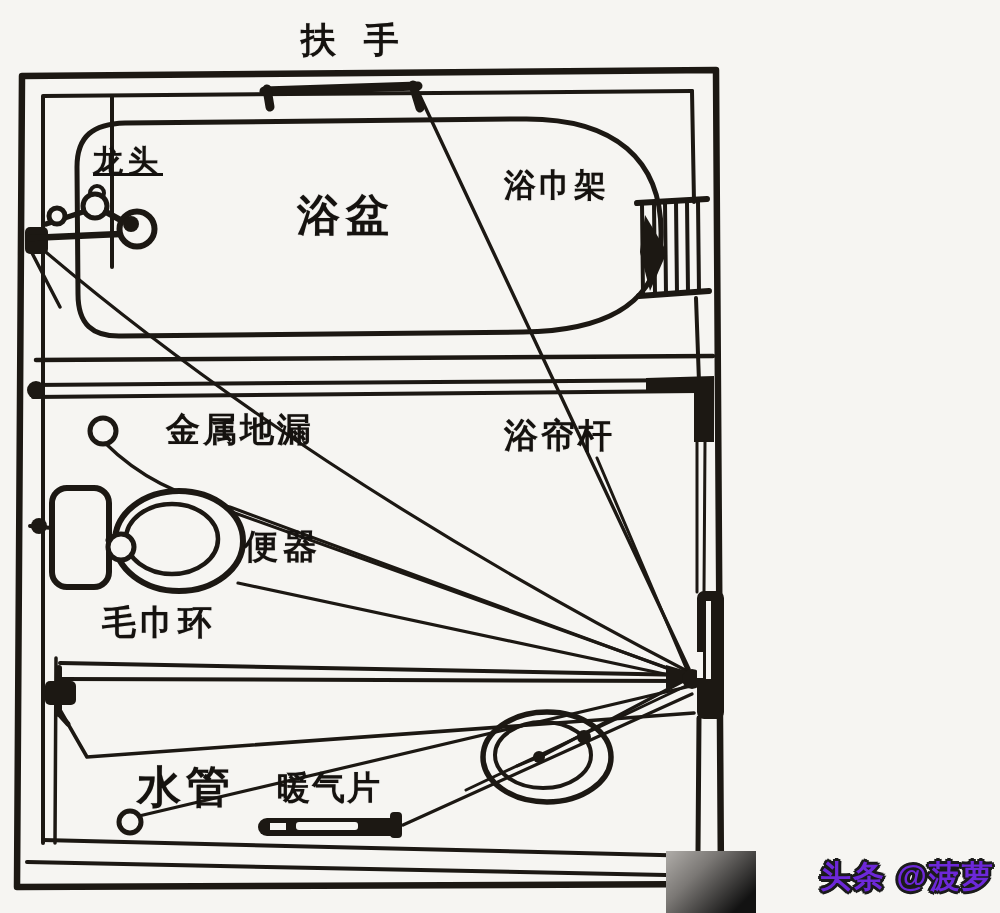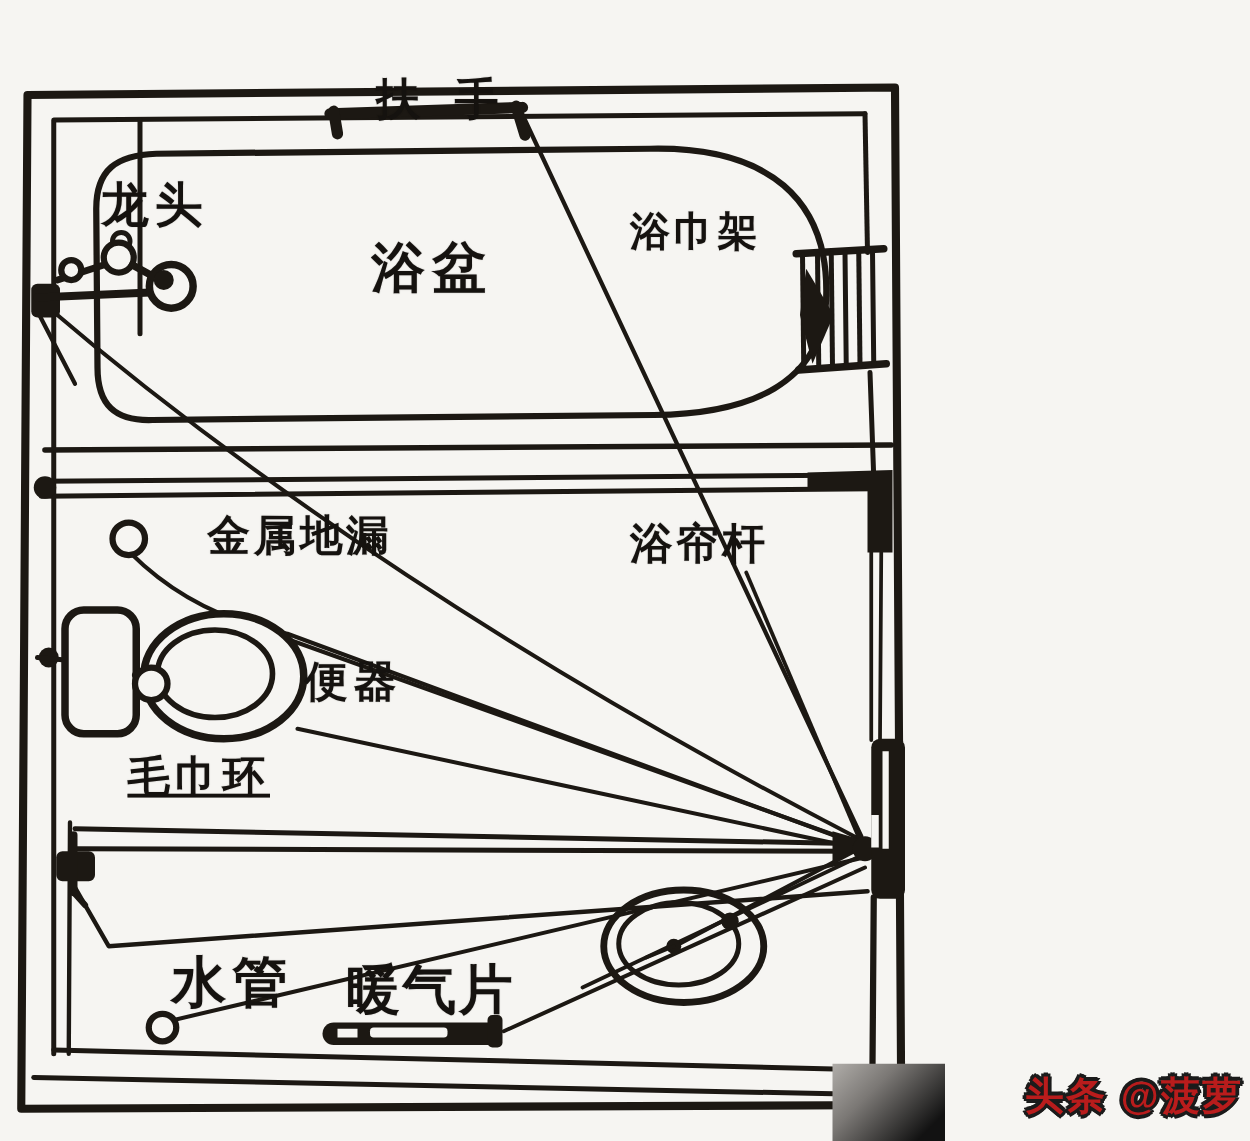--- a/index.html
+++ b/index.html
@@ -7,39 +7,39 @@
     position:relative;width:1000px;height:913px;margin:0 auto;
     background:#f6f5f2;overflow:hidden;
     font-family:"Liberation Sans","DejaVu Sans",sans-serif;
   }
   .stage svg{position:absolute;left:0;top:0;}
   .lb{
     position:absolute;color:#15120f;font-weight:700;white-space:nowrap;
     line-height:1;letter-spacing:5px;font-size:34px;
     text-shadow:0 0 1px rgba(20,16,12,.35);
   }
-  .lb-handrail{left:301px;top:22px;font-size:35px;letter-spacing:9px;margin-top:40px;}
-  .lb-faucet{left:81px;top:146px;font-size:38px;}
+  .lb-handrail{left:301px;top:22px;font-size:35px;letter-spacing:9px;}
+  .lb-faucet{left:93px;top:146px;font-size:30px;text-decoration:underline;}
   .lb-bathtub{left:297px;top:194px;font-size:43px;letter-spacing:6px;}
   .lb-towelrack{left:504px;top:172px;font-size:32px;letter-spacing:3px;font-family:Liberation Mono, monospace;}
   .lb-drain{left:166px;top:412px;font-size:34px;letter-spacing:3px;}
   .lb-curtain{left:504px;top:418px;font-size:34px;letter-spacing:3px;}
   .lb-toilet{left:244px;top:529px;font-size:34px;text-align:center;}
-  .lb-towelring{left:102px;top:605px;font-size:34px;letter-spacing:4px;text-decoration:underline;}
+  .lb-towelring{left:102px;top:605px;font-size:34px;letter-spacing:4px;}
   .lb-box{left:736px;top:649px;font-size:33px;letter-spacing:3px;}
   .lb-waterpipe{left:137px;top:765px;font-size:44px;}
-  .lb-radiator{left:277px;top:771px;font-size:43px;letter-spacing:2px;}
+  .lb-radiator{left:277px;top:771px;font-size:33px;letter-spacing:2px;}
   .lb-washbasin{left:481px;top:803px;font-size:34px;letter-spacing:2px;}
   .wm-block{
     position:absolute;left:666px;top:851px;width:90px;height:62px;
     background:linear-gradient(135deg,#b0ada9 0%,#7b7875 35%,#121212 85%);
   }
   .wm-text{
     position:absolute;left:820px;top:858px;width:172px;
-    font-size:31px;font-weight:700;letter-spacing:2px;color:#b91c1c;
+    font-size:31px;font-weight:700;letter-spacing:2px;color:#6d28d9;
     text-align:right;white-space:nowrap;line-height:1.2;
     text-shadow:2px 2px 0 #1b1b1b,-2px 2px 0 #1b1b1b,2px -2px 0 #1b1b1b,
                 -2px -2px 0 #1b1b1b,3px 0 0 #1b1b1b,-3px 0 0 #1b1b1b,
                 0 3px 0 #1b1b1b,0 -3px 0 #1b1b1b;
   }
 </style>
 </head>
 <body>
 
 <div class="stage">

